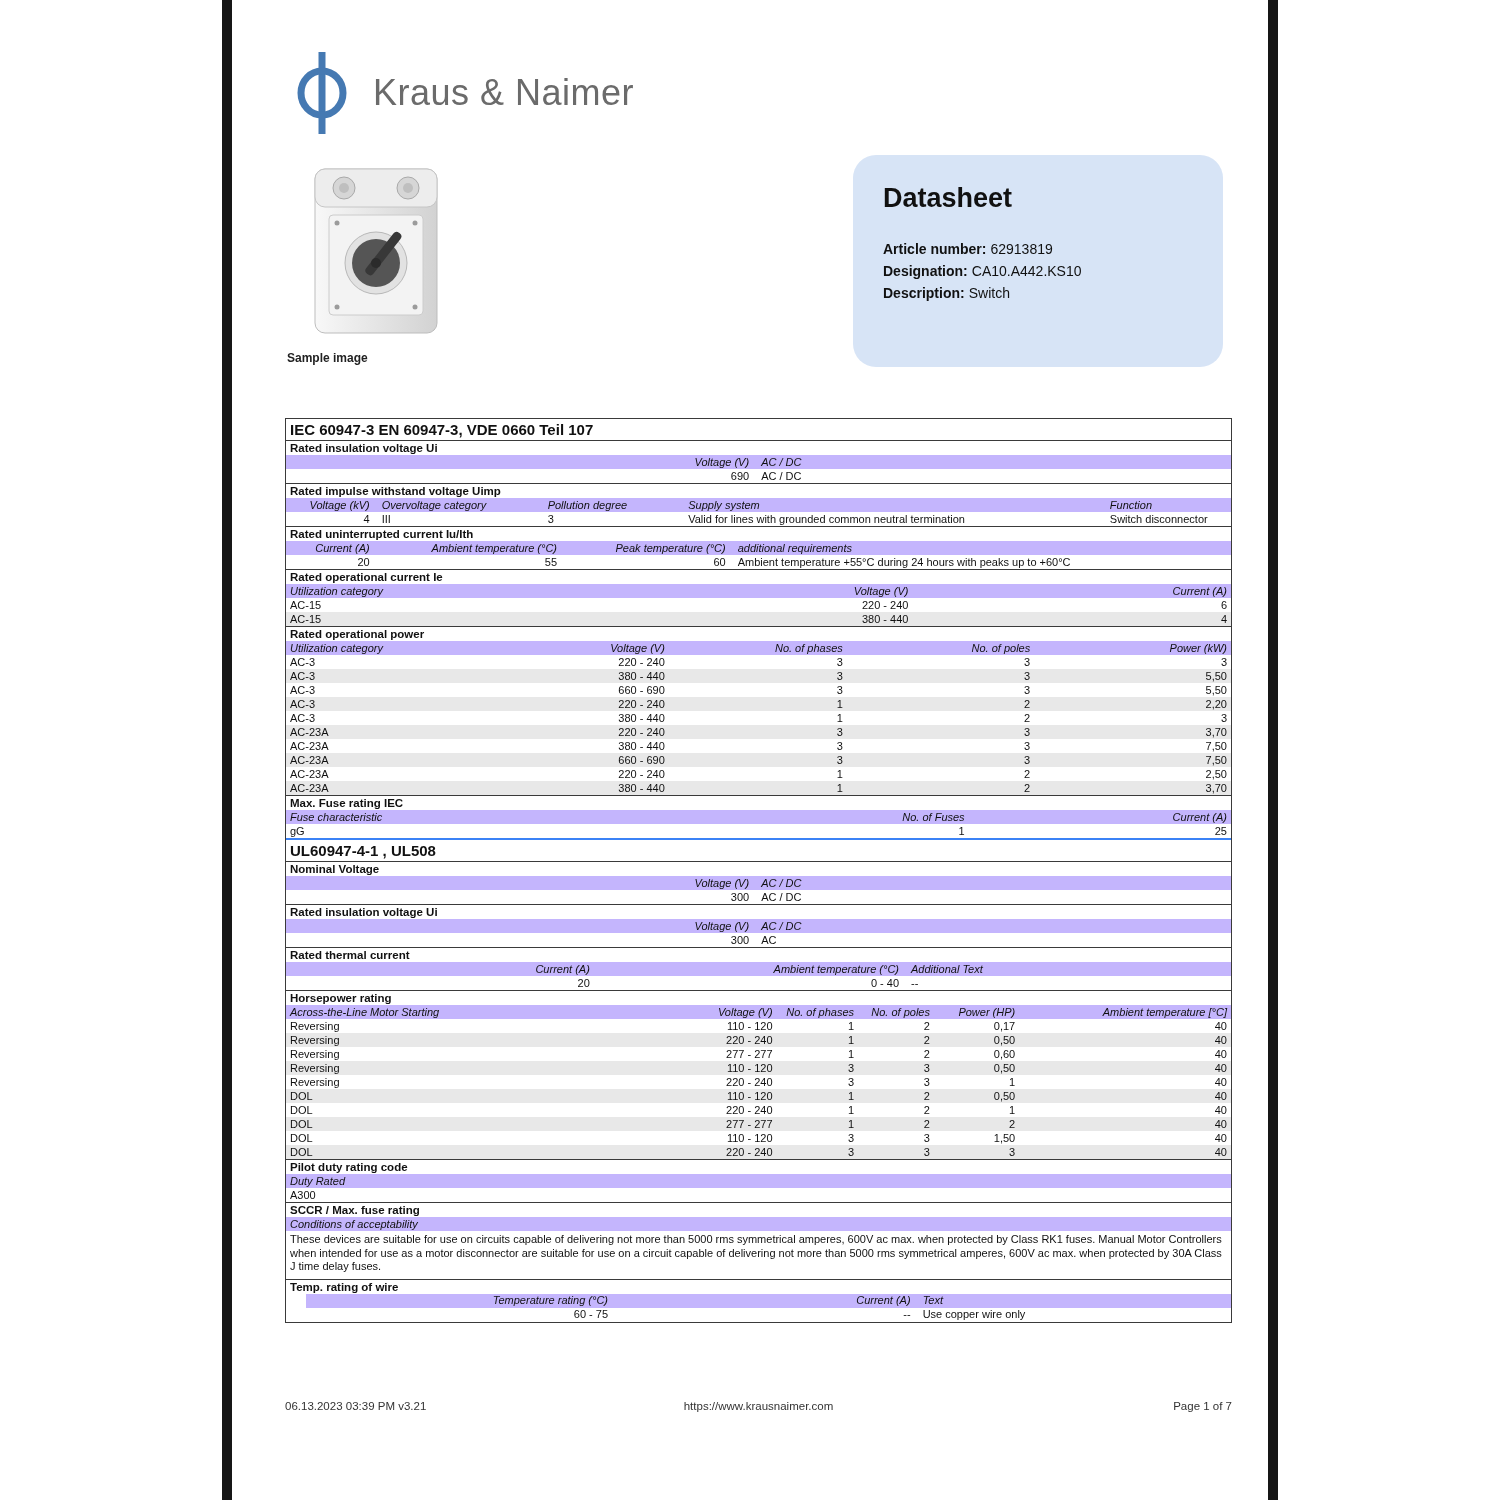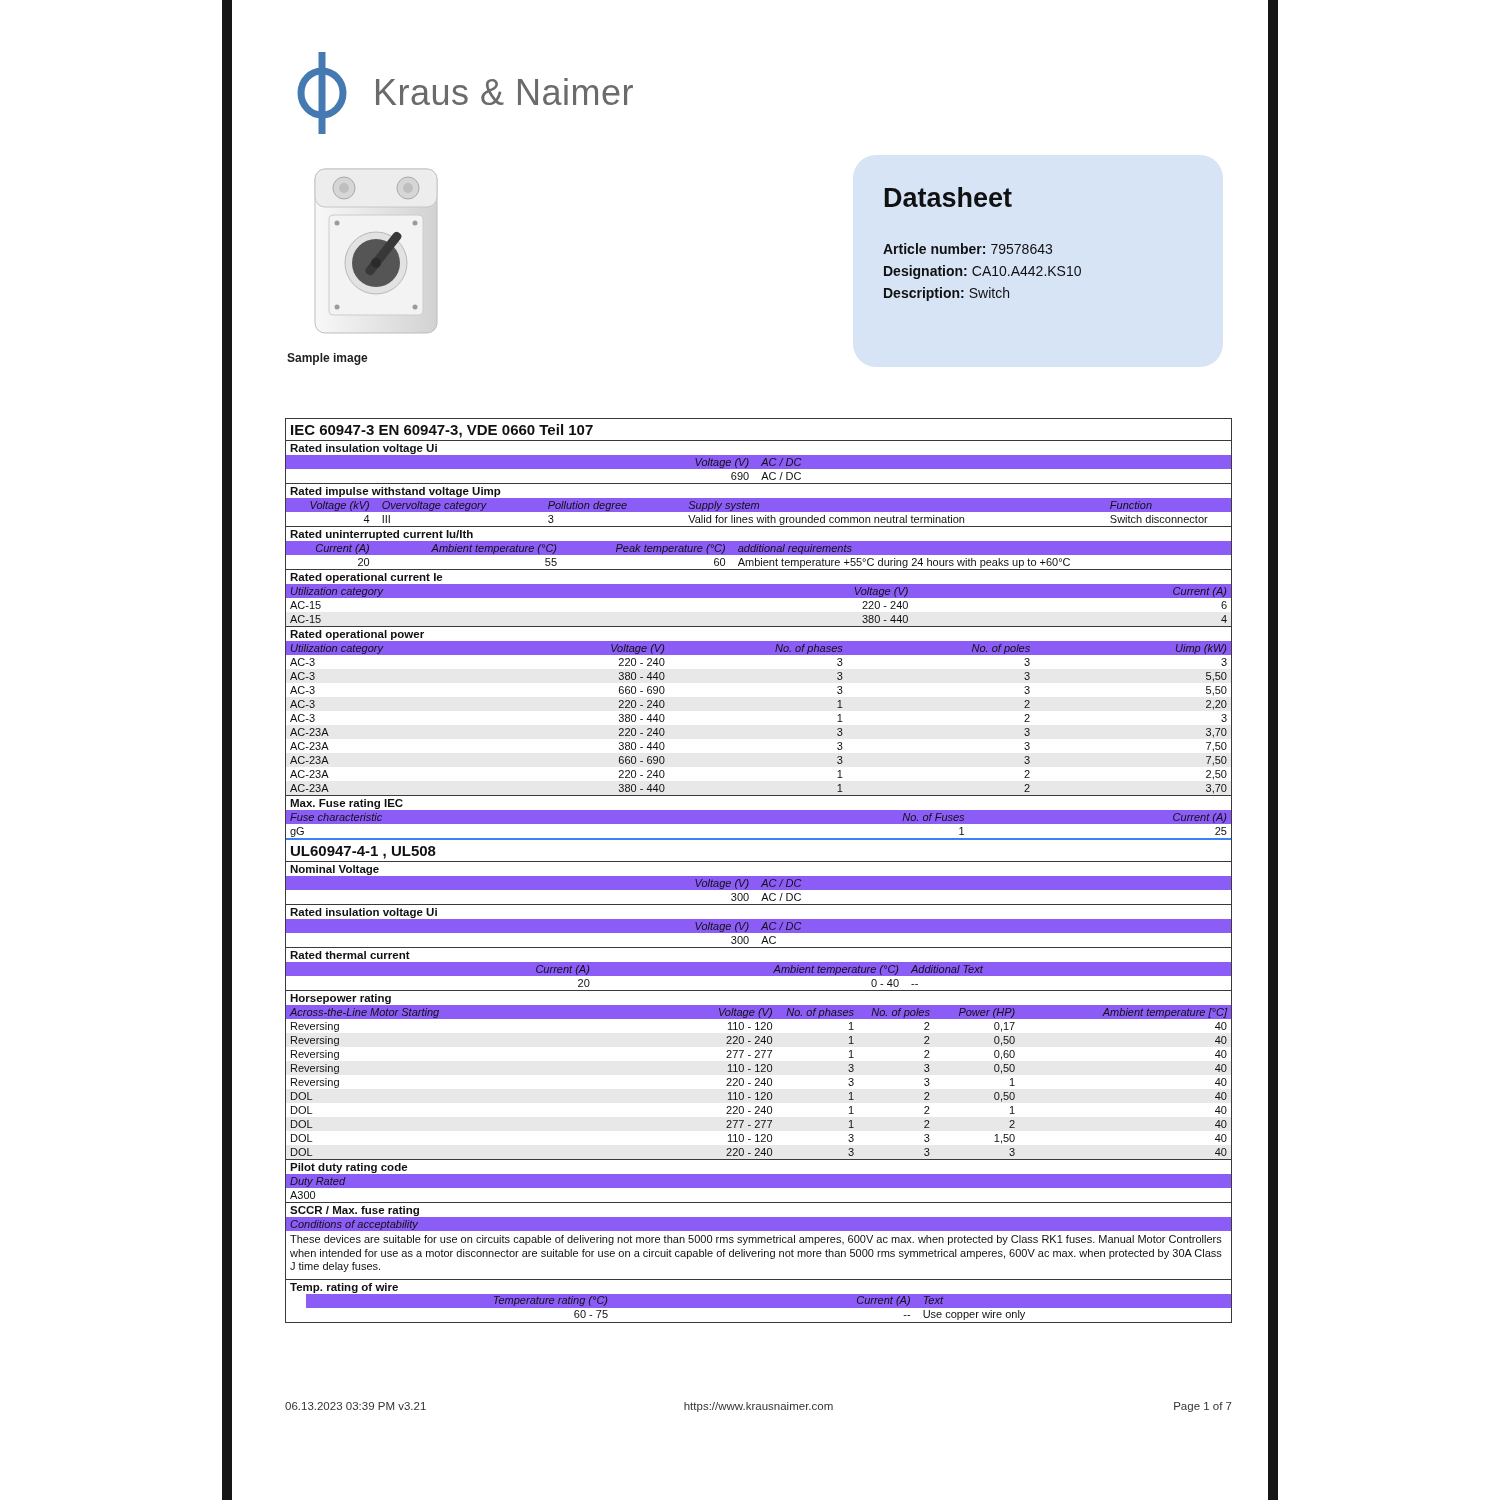--- a/index.html
+++ b/index.html
@@ -28,21 +28,21 @@
   .info p{margin:0 0 3px 0;font-size:14px;line-height:19px;}
   .lbl{font-weight:bold;margin-right:4px;}
 
   
   .doc-table{position:absolute;left:0;top:418px;width:947px;border:1px solid #3a3a3a;}
   .doc-table>:first-child{border-top:none;}
   .sec-title{font-weight:bold;font-size:15px;line-height:17px;padding:2px 4px;border-top:2px solid #3b82f6;}
   .heading{font-weight:bold;font-size:11.5px;min-height:15px;display:flex;align-items:center;
     padding:1px 4px;border-top:1px solid #3a3a3a;}
   .row{display:grid;align-items:center;min-height:14px;padding:0 4px;font-size:11px;line-height:13px;}
-  .hdr{background:#8b5cf6;font-style:italic;}
+  .hdr{background:#c4b5fd;font-style:italic;}
   .shade{background:#e8e8e8;}
   .tl{text-align:left;}
   .tr{text-align:right;}
   .pl{padding-left:12px;}
   .g2 {grid-template-columns:49% 1fr;}
   .gImp{grid-template-columns:8.5% 19% 15% 45% 1fr;}
   .gUni{grid-template-columns:8.5% 20% 18% 1fr;}
   .gOpc{grid-template-columns:47% 19% 1fr;}
   .gPow{grid-template-columns:25% 15% 19% 20% 1fr;}
   .gFus{grid-template-columns:40% 32% 1fr;}
@@ -98,21 +98,21 @@
         <rect x="72.5" y="62" width="9" height="52" rx="4" fill="#383838"></rect>
       </g>
       <circle cx="77" cy="100" r="5" fill="#2b2b2b"></circle>
     </svg>
   </div>
   <div class="caption">Sample image</div>
 
   <section class="info">
     <h1>Datasheet</h1>
     <p>
-      <span class="lbl">Article number:</span><span>79578643</span>
+      <span class="lbl">Article number:</span><span>62913819</span>
     </p>
     <p>
       <span class="lbl">Designation:</span><span>CA10.A442.KS10</span>
     </p>
     <p>
       <span class="lbl">Description:</span><span>Switch</span>
     </p>
   </section>
 
   <div class="doc-table">
@@ -175,21 +175,21 @@
       <span class="tr">380 - 440</span>
       <span class="tr">4</span>
     </div>
 
     <div class="heading">Rated operational power</div>
     <div class="row gPow hdr">
       <span class="tl">Utilization category</span>
       <span class="tr">Voltage (V)</span>
       <span class="tr">No. of phases</span>
       <span class="tr">No. of poles</span>
-      <span class="tr">Uimp (kW)</span>
+      <span class="tr">Power (kW)</span>
     </div>
     <div class="row gPow">
       <span class="tl">AC-3</span>
       <span class="tr">220 - 240</span>
       <span class="tr">3</span>
       <span class="tr">3</span>
       <span class="tr">3</span>
     </div>
     <div class="row gPow shade">
       <span class="tl">AC-3</span>

